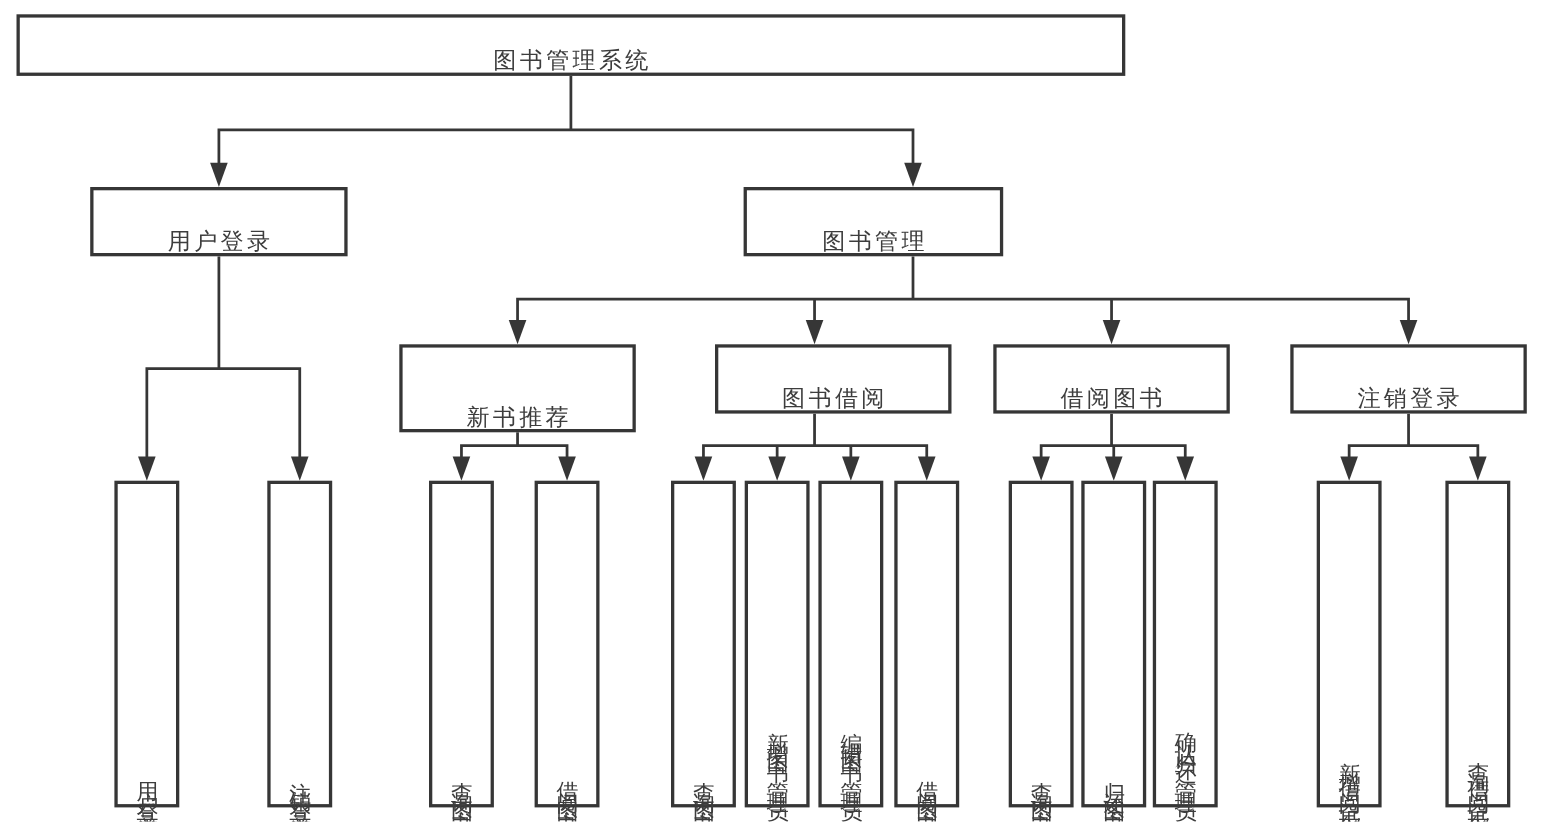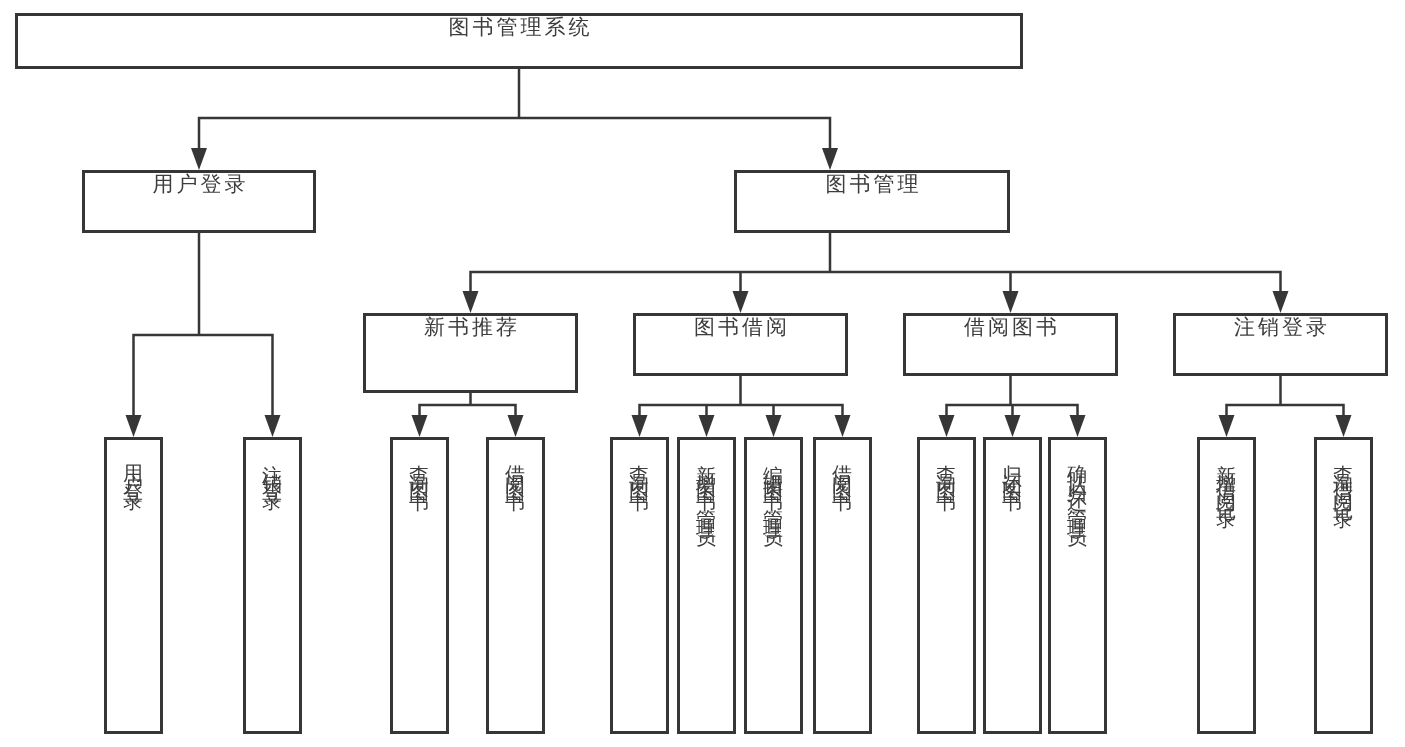--- a/index.html
+++ b/index.html
@@ -22,21 +22,21 @@
     width: 1405px;
     height: 747px;
     pointer-events: none;
   }
   .box {
     position: absolute;
     box-sizing: border-box;
     border: 3px solid #363636;
     background: #ffffff;
     display: flex;
-    align-items: flex-start;
+    align-items: flex-end;
     justify-content: center;
     z-index: 2;
   }
   .hlbl {
     font-size: 21px;
     color: #3d3d3d;
     letter-spacing: 3px;
     white-space: nowrap;
     line-height: 1;
     padding-left: 3px; 
@@ -109,28 +109,28 @@
     </g>
   </svg>
 
   <div class="box" style="left:15px;top:13px;width:1008px;height:56px">
     <span class="hlbl">图书管理系统</span>
   </div>
 
   <div class="box" style="left:82px;top:170px;width:234px;height:63px">
     <span class="hlbl">用户登录</span>
   </div>
-  <div class="box" style="left:734px;top:170px;width:276px;height:63px">
+  <div class="box" style="left:676px;top:170px;width:236px;height:63px">
     <span class="hlbl">图书管理</span>
   </div>
 
   <div class="box" style="left:363px;top:313px;width:215px;height:80px">
     <span class="hlbl">新书推荐</span>
   </div>
-  <div class="box" style="left:633px;top:313px;width:215px;height:63px">
+  <div class="box" style="left:650px;top:313px;width:215px;height:63px">
     <span class="hlbl">图书借阅</span>
   </div>
   <div class="box" style="left:903px;top:313px;width:215px;height:63px">
     <span class="hlbl">借阅图书</span>
   </div>
   <div class="box" style="left:1173px;top:313px;width:215px;height:63px">
     <span class="hlbl">注销登录</span>
   </div>
 
   <div class="box" style="left:104px;top:437px;width:59px;height:297px">

